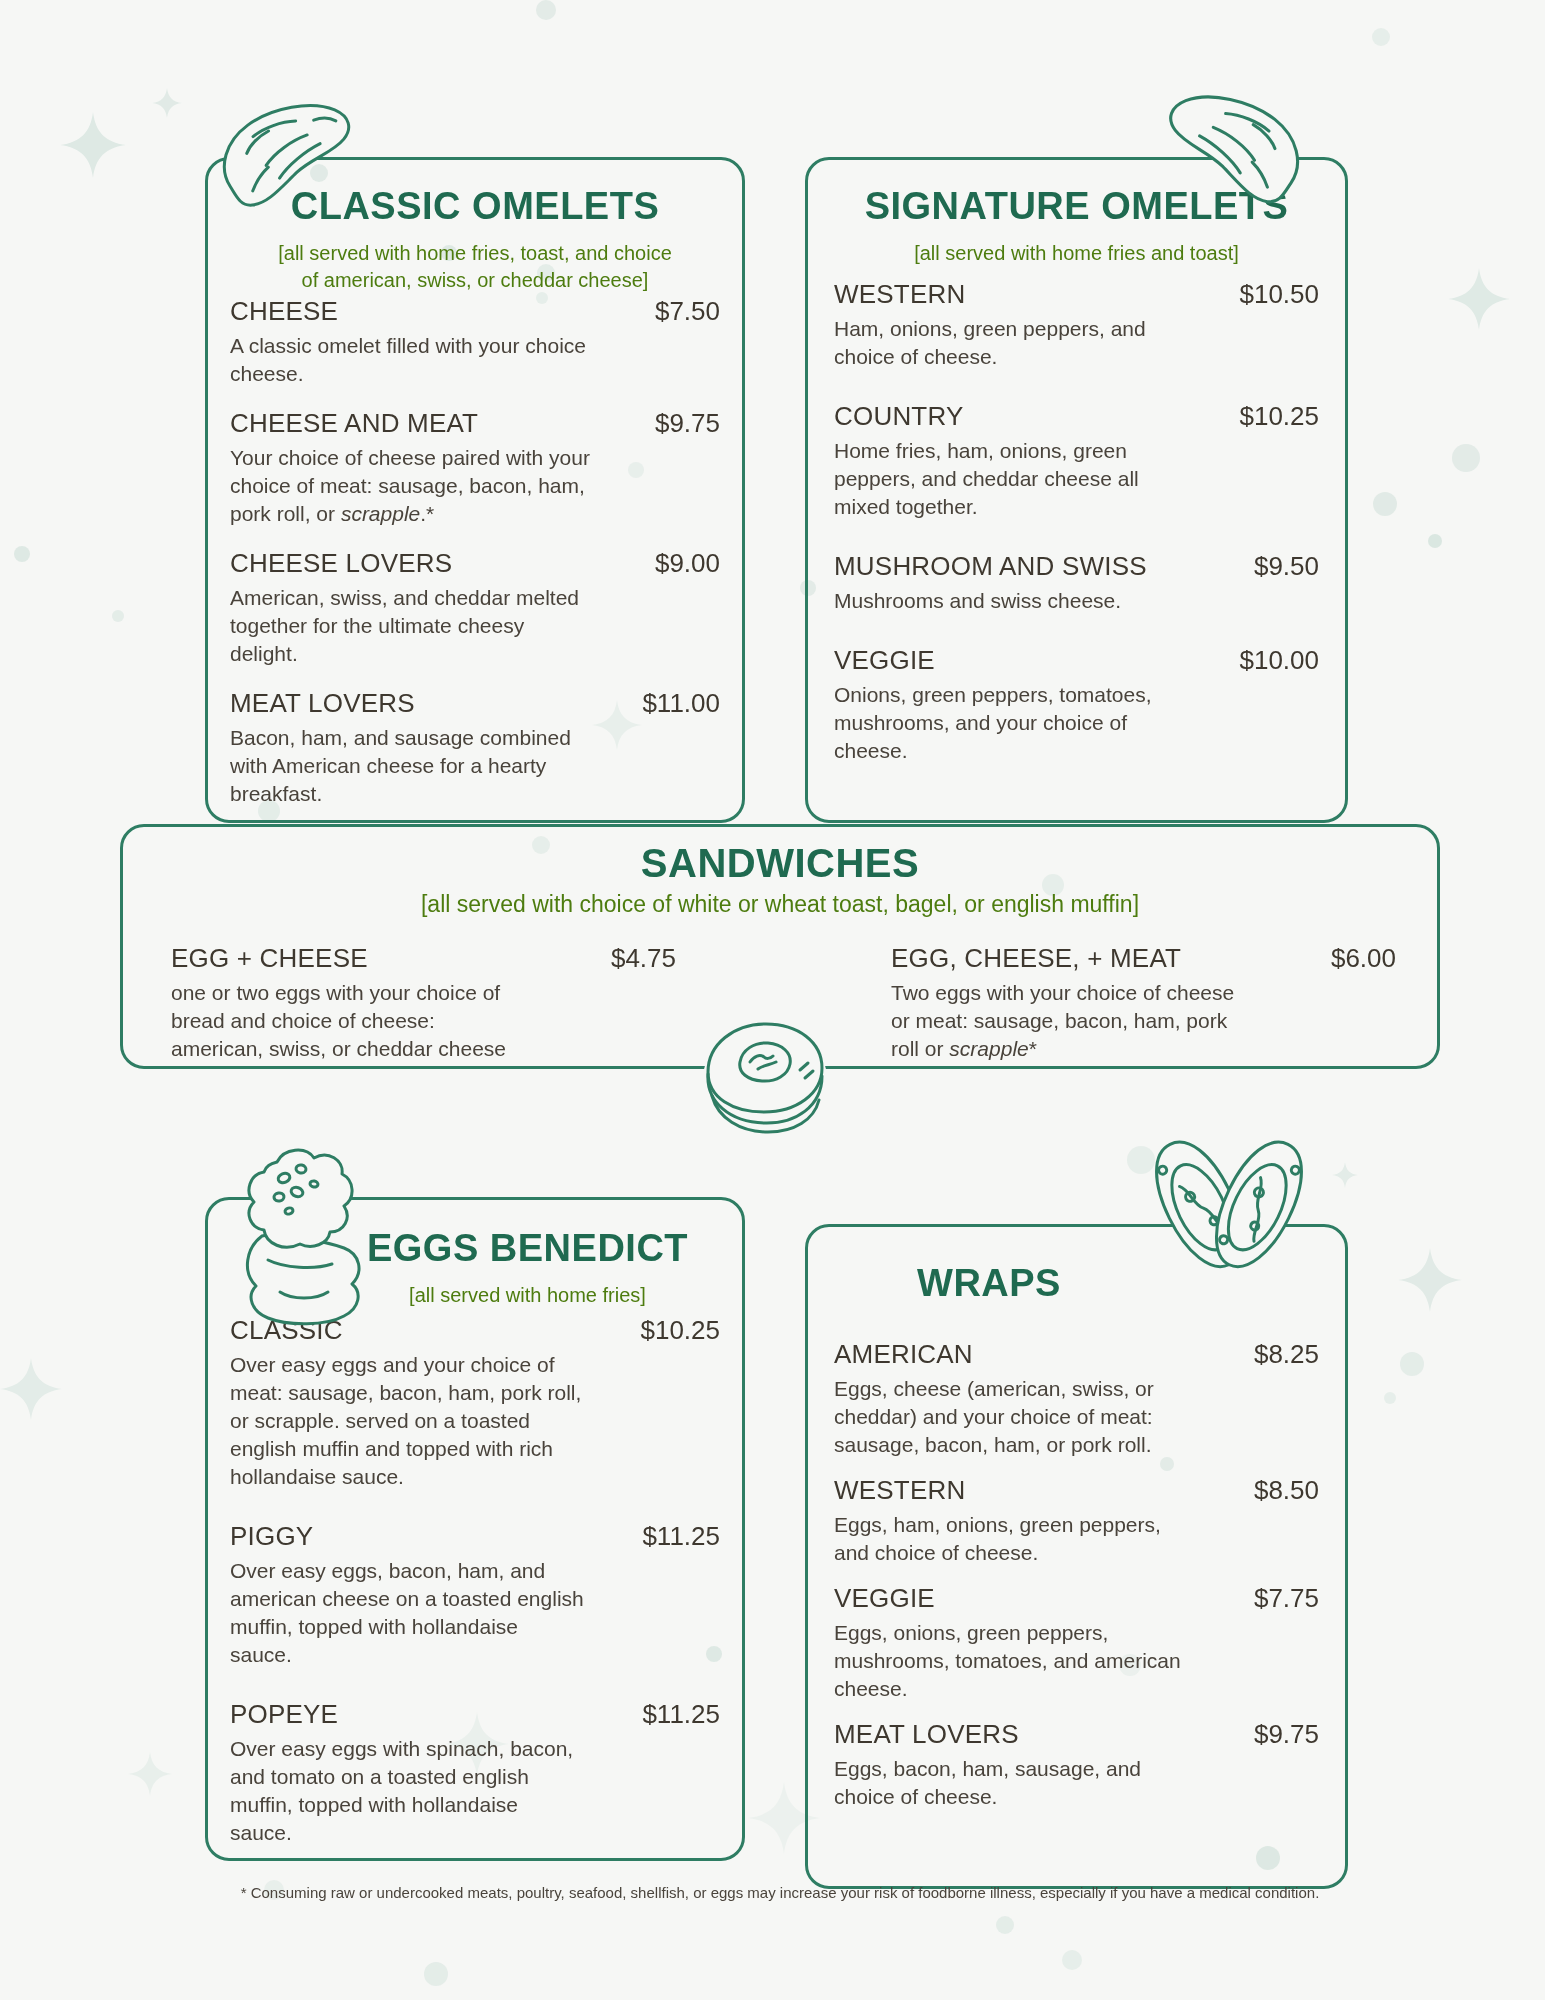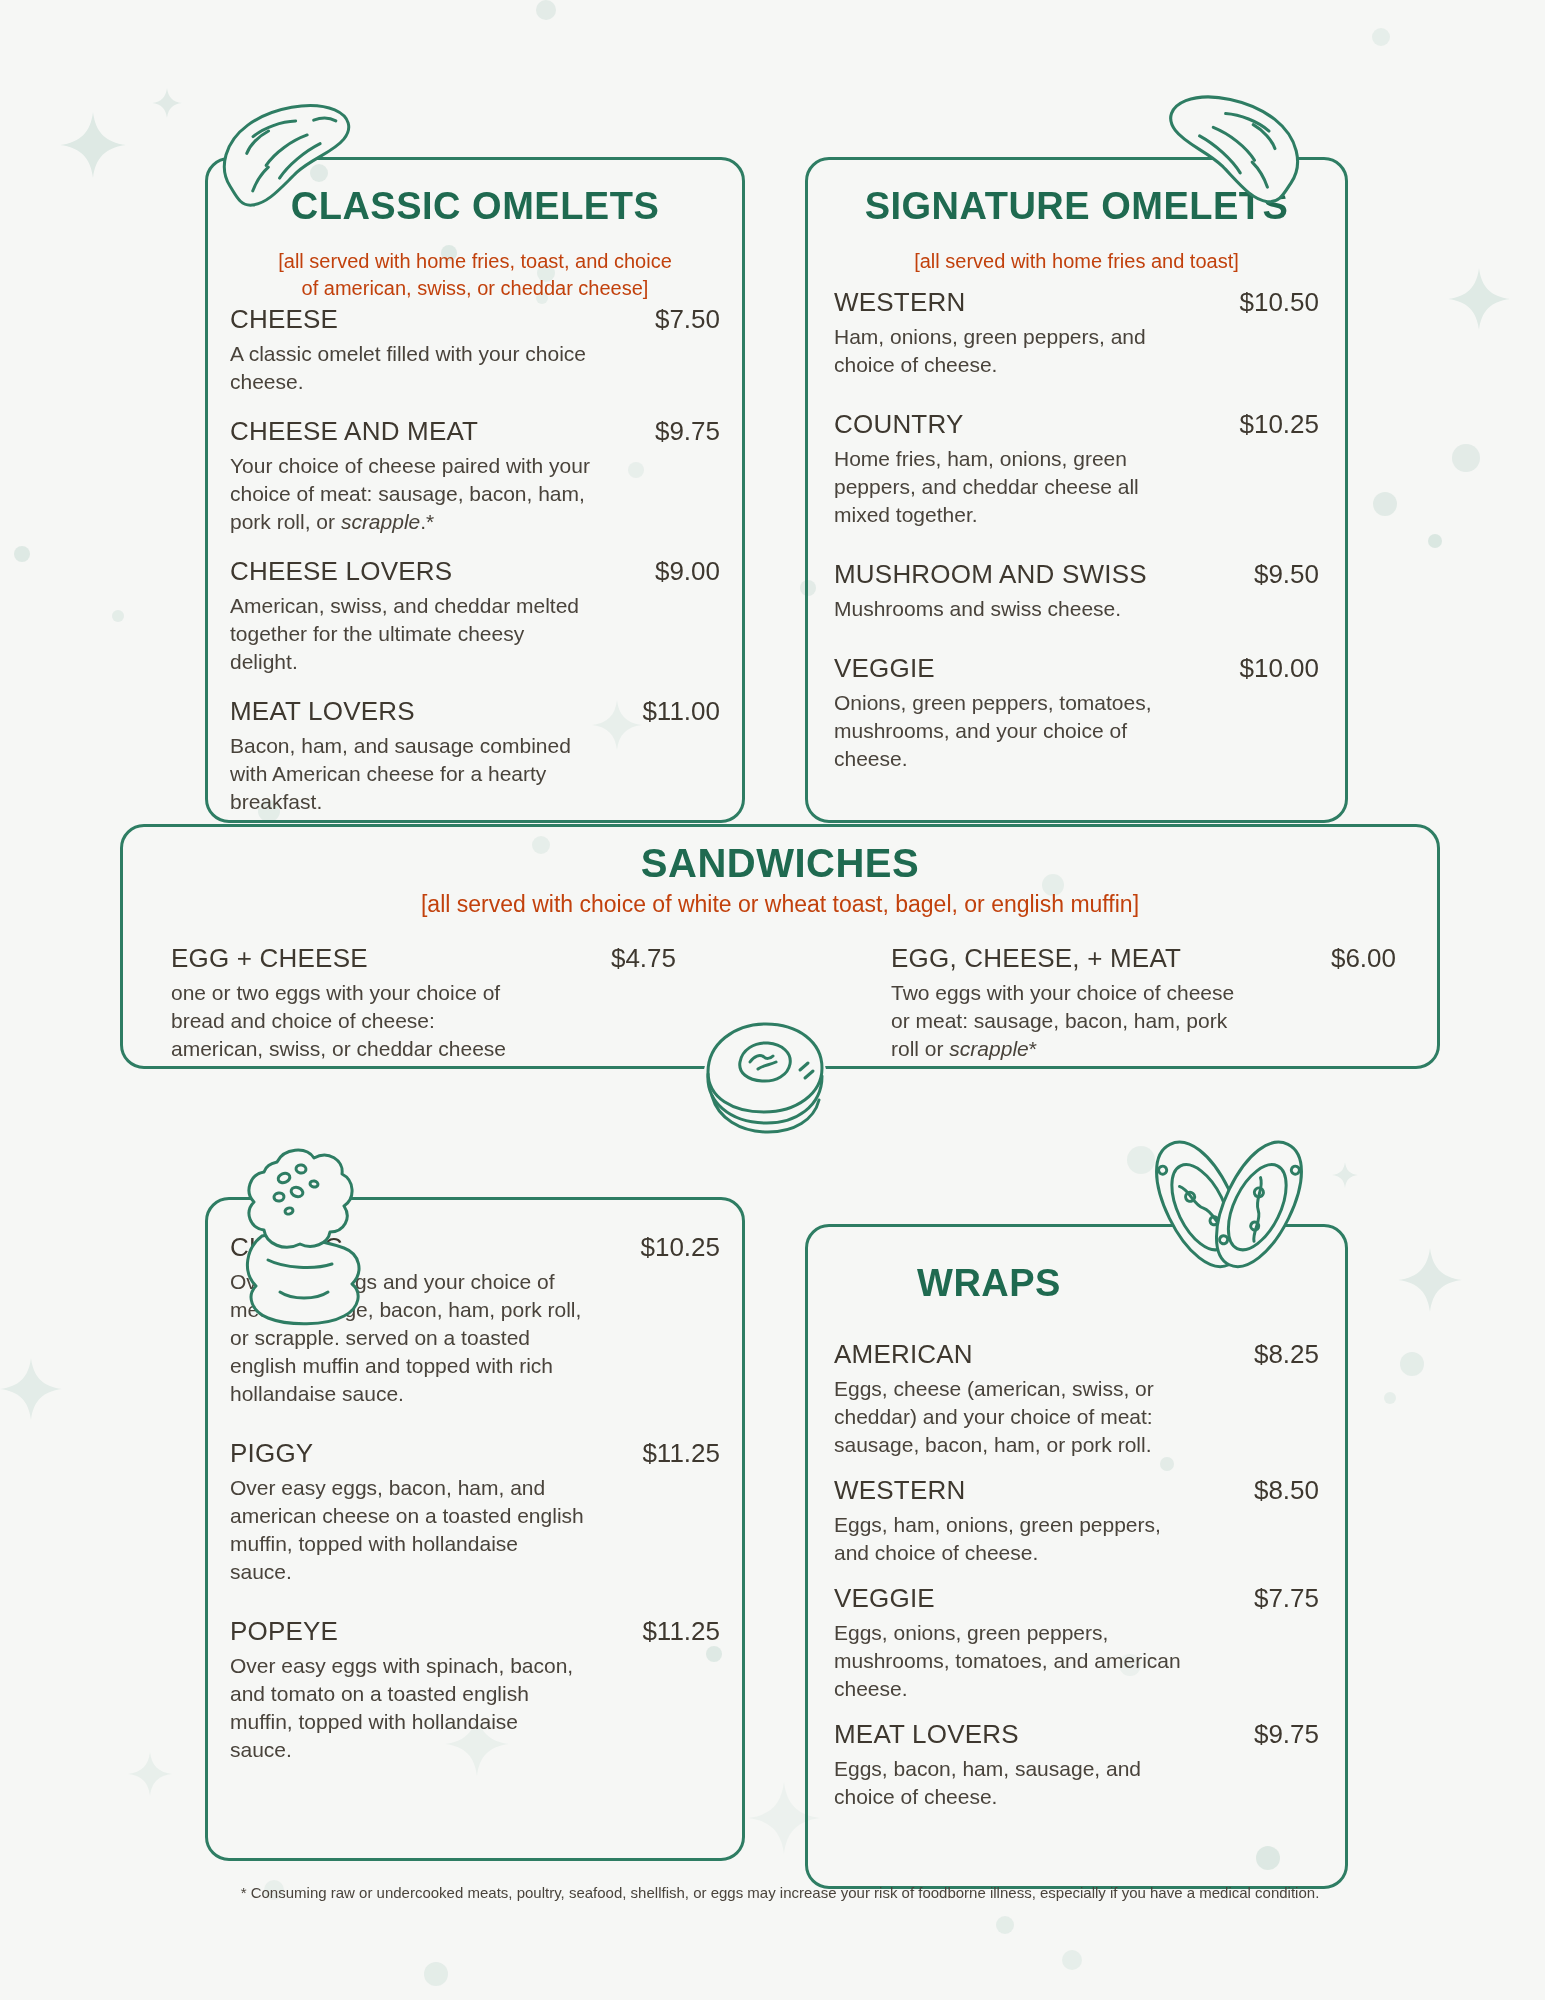--- a/index.html
+++ b/index.html
@@ -17,22 +17,22 @@
   .box{
     position:absolute;box-sizing:border-box;z-index:1;
     border:3px solid #2e7d63;border-radius:24px;
   }
   .title{
     font-family:Liberation Sans, sans-serif;font-weight:800;
     color:#1f6a50;text-align:center;
     font-size:38px;line-height:44px;margin:0;letter-spacing:.5px;
   }
   .sub{
-    font-size:20px;line-height:27px;color:#c2410c;text-align:center;
-    white-space:pre-line;margin:20px 0 0;
+    font-size:20px;line-height:27px;color:#4d7c0f;text-align:center;
+    white-space:pre-line;margin:12px 0 0;
   }
   .items{display:flex;flex-direction:column}
   .item .row{display:flex;justify-content:space-between;align-items:baseline}
   .iname{font-size:26px;color:#3e382f;letter-spacing:.2px}
   .iprice{font-size:26px;color:#3e382f;padding-left:12px;white-space:nowrap}
   .idesc{margin:5px 0 0;font-size:21px;line-height:28px;color:#49433b;max-width:400px}
   .dline{display:block}
   .seg-i{font-style:italic}
 
   #box-classic{left:205px;top:157px;width:540px;height:666px;padding:24px 22px 0}
@@ -262,20 +262,24 @@
     <p class="idesc">
           <span class="dline"><span>Two eggs with your choice of cheese</span></span>
           <span class="dline"><span>or meat: sausage, bacon, ham, pork</span></span>
           <span class="dline"><span>roll or </span><em class="seg-i">scrapple</em><span>*</span></span>
         </p>
   </div>
 </div>
 </section>
 
 <section class="box" id="box-benedict">
+  <div class="box-header">
+    <h2 class="title">EGGS BENEDICT</h2>
+    <p class="sub">[all served with home fries]</p>
+  </div>
   <div class="items">
   <div class="item">
     <div class="row">
       <span class="iname">CLASSIC</span>
       <span class="iprice">$10.25</span>
     </div>
     <p class="idesc">
           <span class="dline"><span>Over easy eggs and your choice of</span></span>
           <span class="dline"><span>meat: sausage, bacon, ham, pork roll,</span></span>
           <span class="dline"><span>or scrapple. served on a toasted</span></span>

